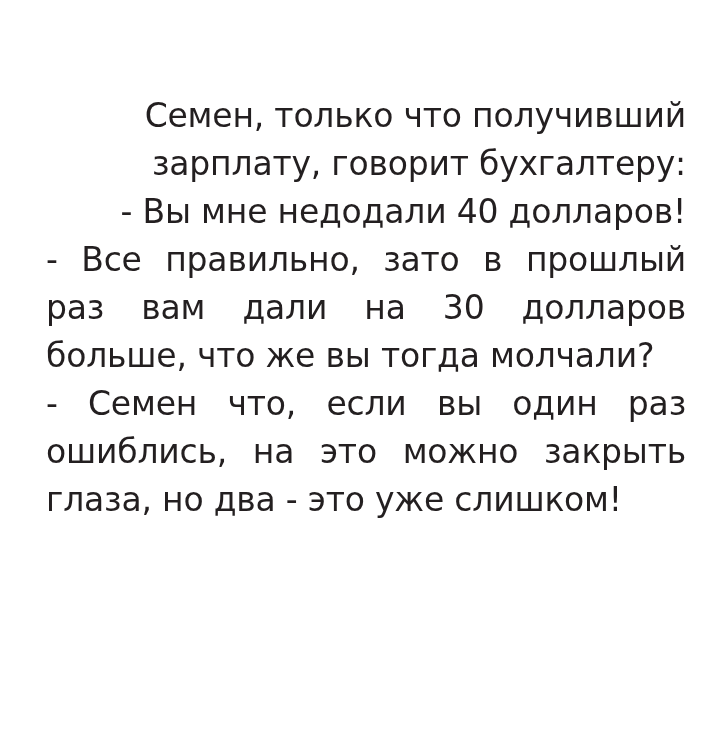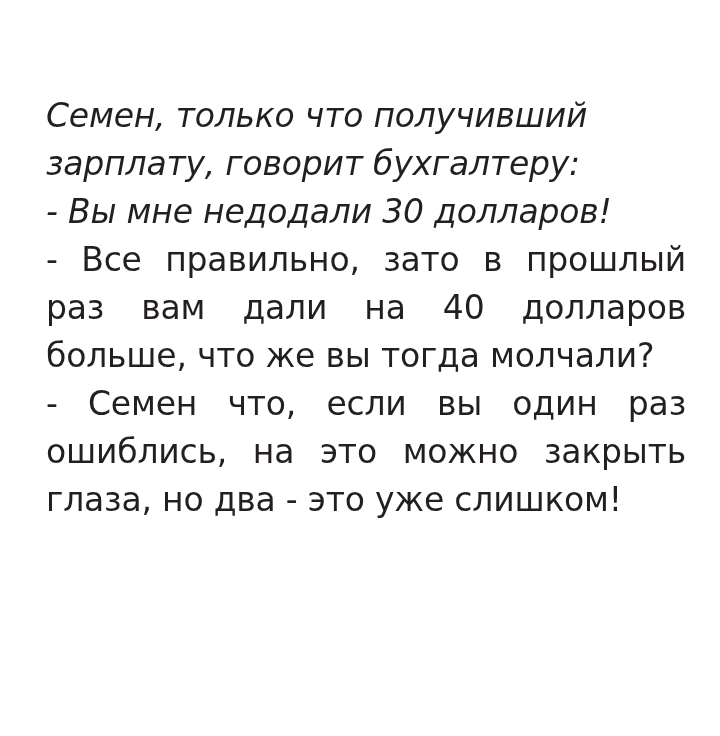--- a/index.html
+++ b/index.html
@@ -32,27 +32,26 @@
     font-size: 33px;
     line-height: 48px;
     font-family: "DejaVu Sans", sans-serif;
     letter-spacing: -0.2px;
   }
   .para.justify {
     text-align: justify;
     text-align-last: left;
   }
   .para.plain {
-    text-align: left;
-    font-style: italic;
+    text-align: right;
   }
 </style>
 </head>
 <body>
 
 <div class="page">
   <div class="joke-block">
     <p class="para plain">Семен, только что получивший зарплату, говорит бухгалтеру:</p>
-    <p class="para plain">- Вы мне недодали 30 долларов!</p>
-    <p class="para justify">- Все правильно, зато в прошлый раз вам дали на 40 долларов больше, что же вы тогда молчали?</p>
+    <p class="para plain">- Вы мне недодали 40 долларов!</p>
+    <p class="para justify">- Все правильно, зато в прошлый раз вам дали на 30 долларов больше, что же вы тогда молчали?</p>
     <p class="para justify">- Семен что, если вы один раз ошиблись, на это можно закрыть глаза, но два - это уже слишком!</p>
   </div>
 </div>
 
 </body></html>

